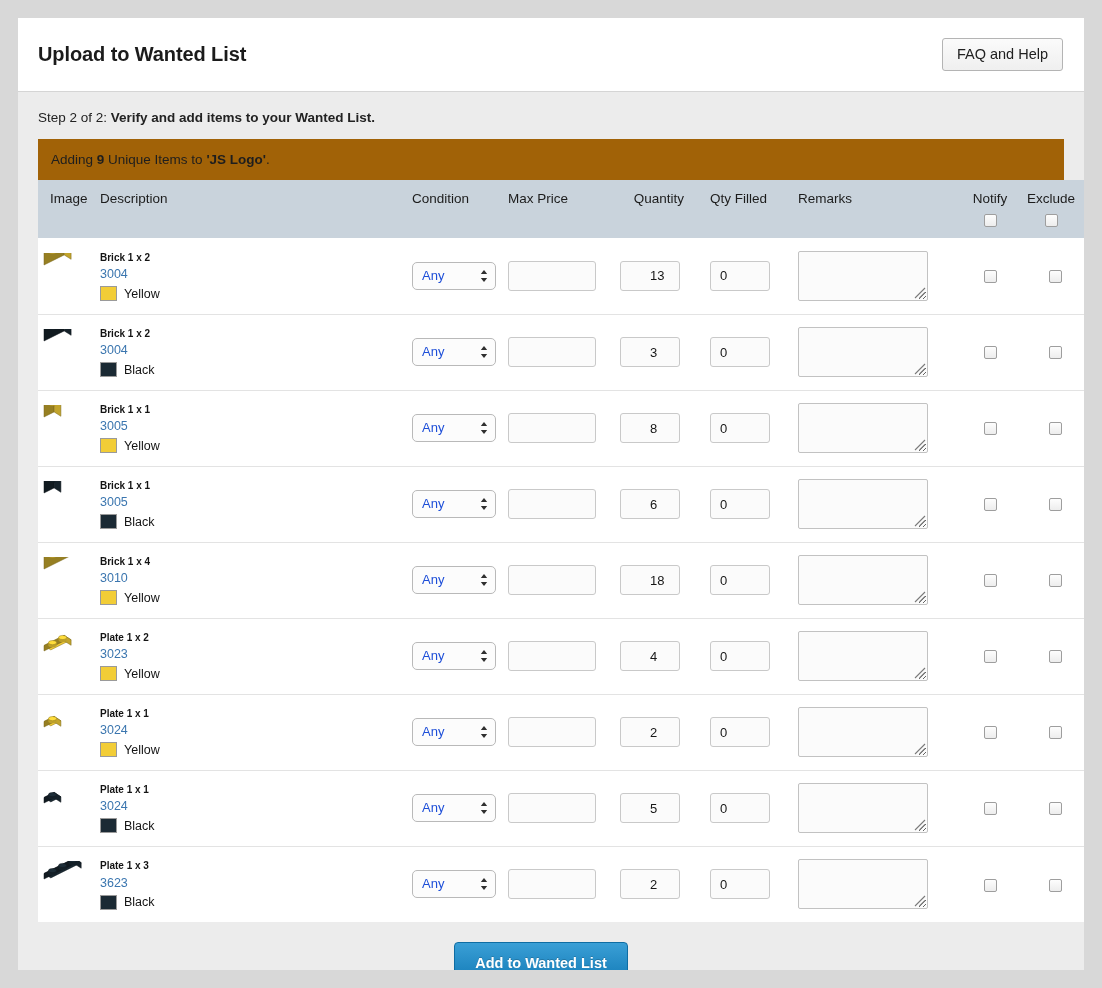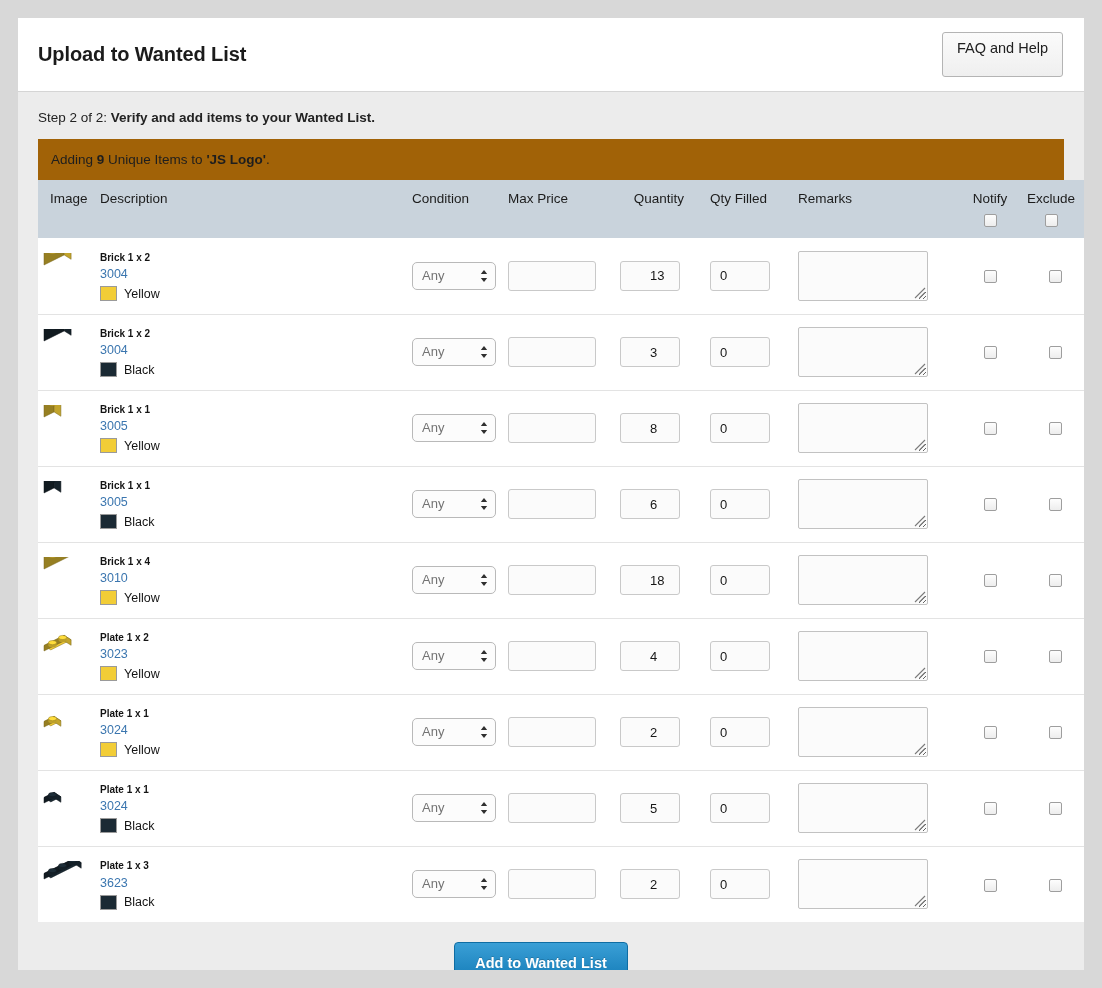--- a/index.html
+++ b/index.html
@@ -33,21 +33,21 @@
     color: #1b1b1b;
     letter-spacing: -0.1px;
   }
   .faq-btn {
     font-family: "Liberation Sans", sans-serif;
     font-size: 14.5px;
     color: #212121;
     background: linear-gradient(#fbfbfb, #efefef);
     border: 1px solid #b4b4b4;
     border-radius: 3px;
-    padding: 8px 14px 20px;
+    padding: 8px 14px 9px;
     cursor: pointer;
     line-height: 1;
   }
   
   .step-line {
     padding: 18px 0 14px 20px;
     font-size: 13.5px;
     color: #222;
   }
   .step-line b { font-weight: bold; }
@@ -129,21 +129,21 @@
     border: 1px solid #9a9a9a;
     display: inline-block;
     flex: none;
   }
   .color-name { font-size: 12.5px; color: #141414; }
 
   
   select.cond {
     -webkit-appearance: none; appearance: none;
     font-family: "Liberation Sans", sans-serif;
-    font-size: 13px; color: #737373;
+    font-size: 13px; color: #1d4ed8;
     width: 84px; height: 28px;
     padding: 0 22px 0 9px;
     border: 1px solid #b9b9b9;
     border-radius: 5px;
     background: #fcfcfc;
     line-height: 26px;
   }
   .cond-wrap { position: relative; width: 84px; }
   .cond-arrows {
     position: absolute; right: 8px; top: 50%;

